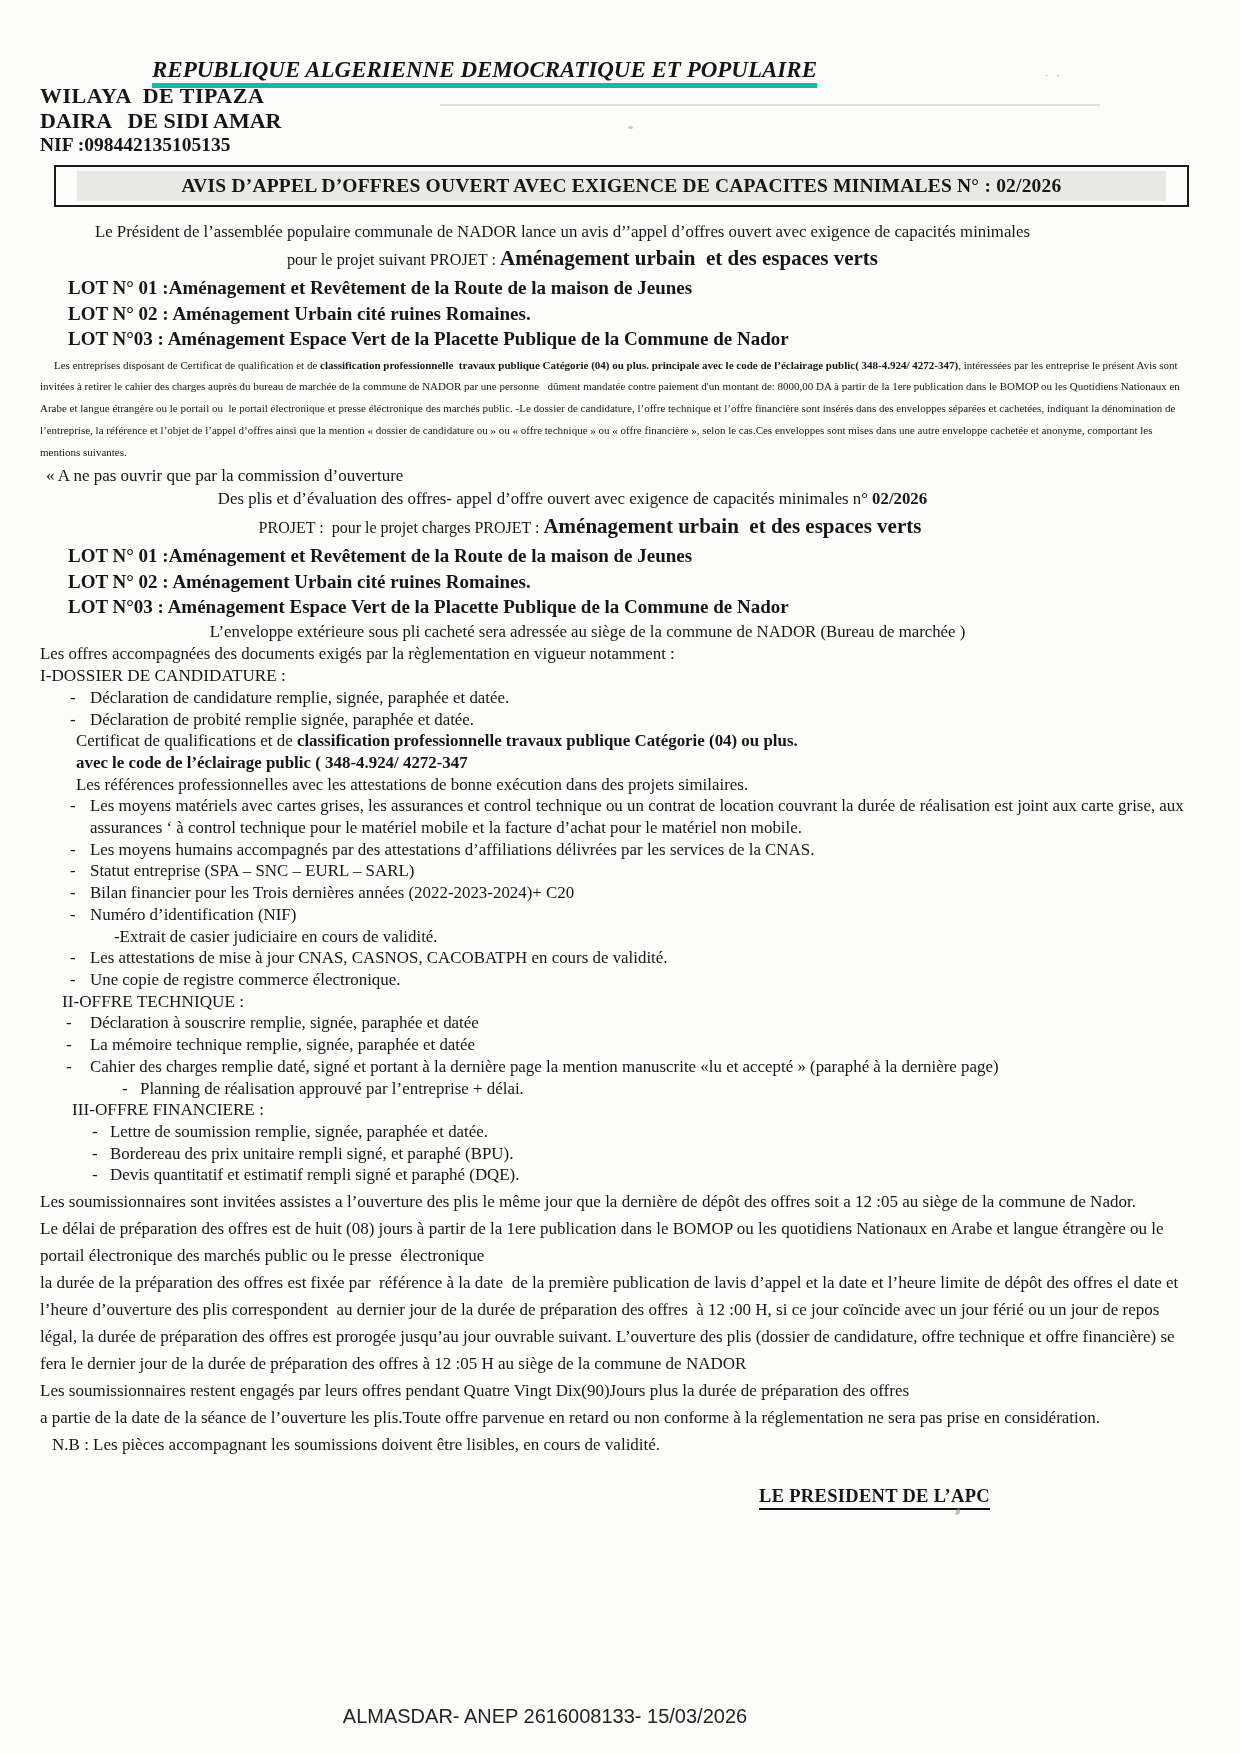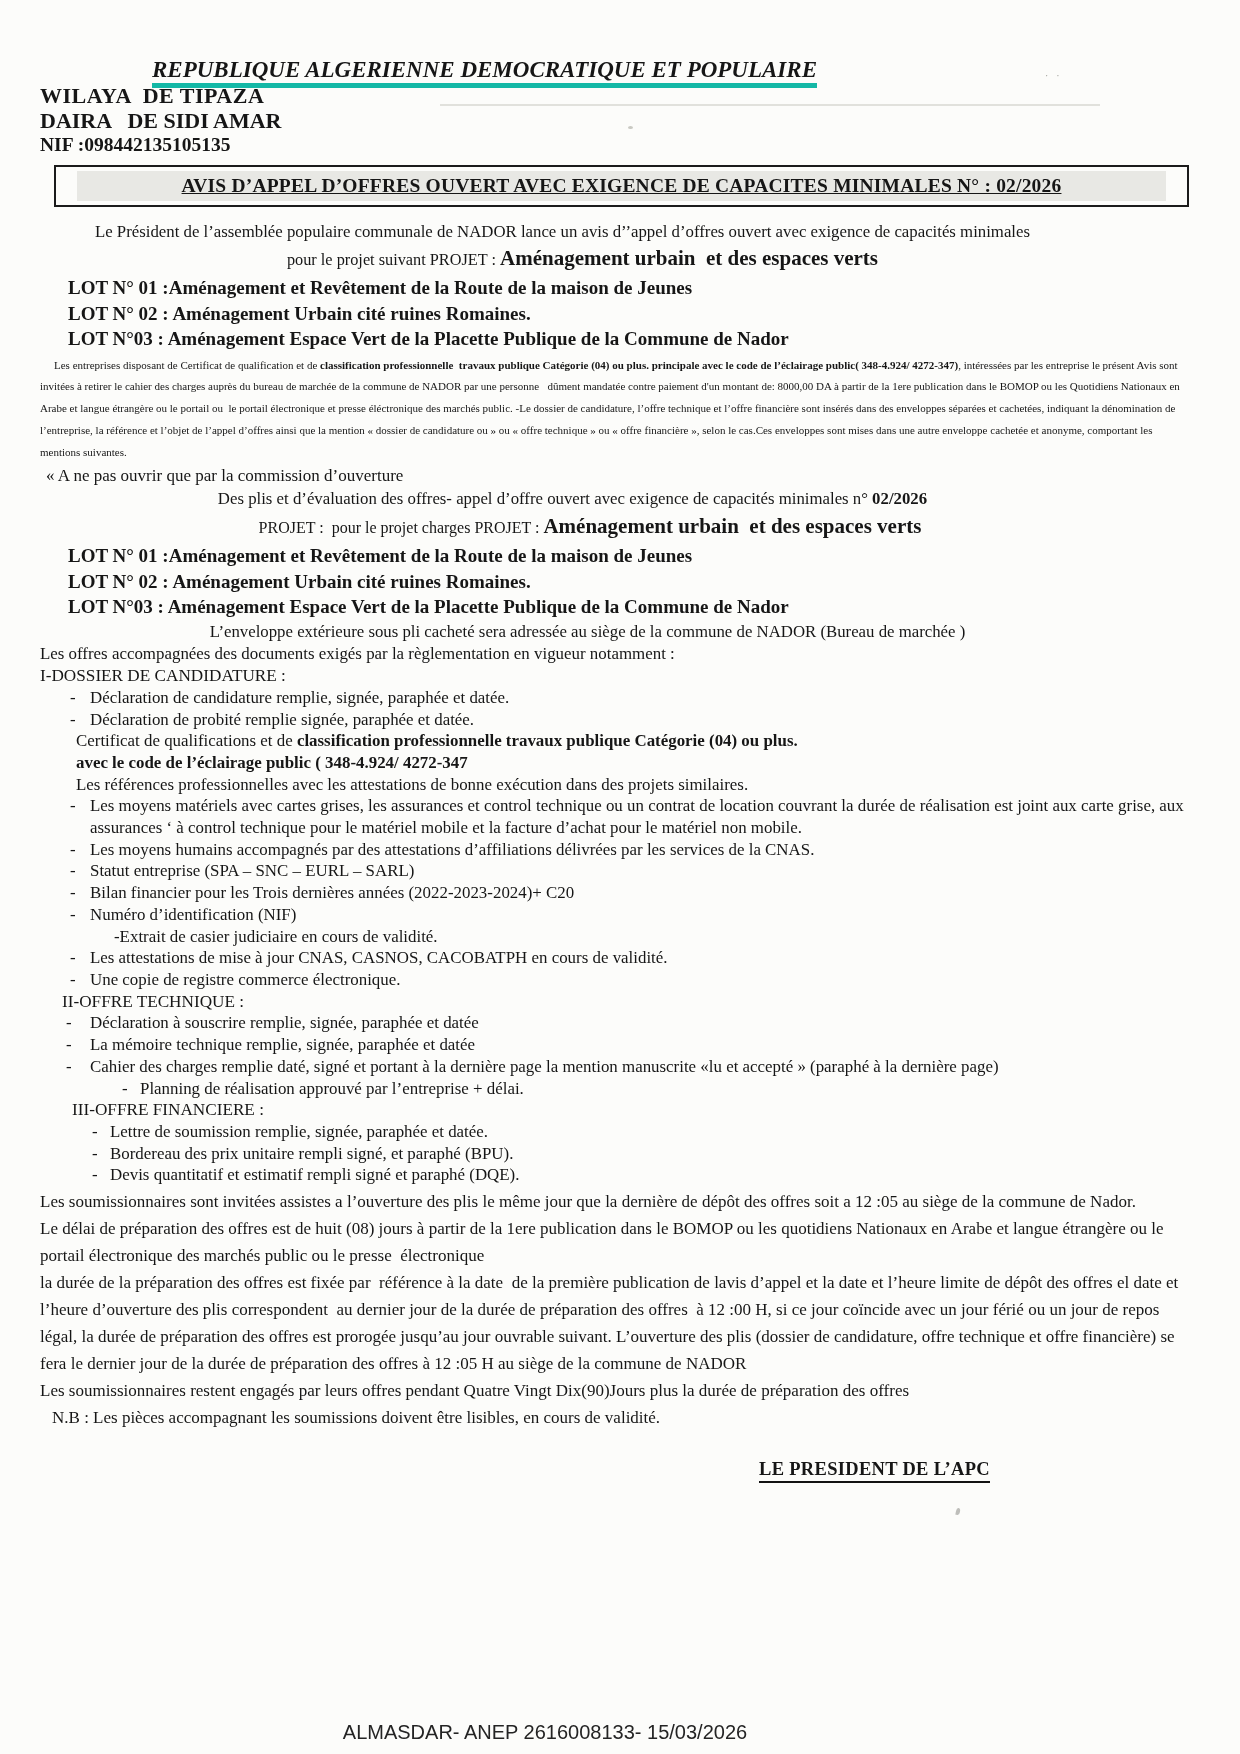--- a/index.html
+++ b/index.html
@@ -14,21 +14,21 @@
 
   
   .republic { font-size:23px; font-weight:700; margin-left:112px; line-height:27px; }
   .republic .u2 { border-bottom:5px solid #14b8a6; padding-bottom:1px;font-style:italic; }
   .gov { font-weight:700; }
   .gov.l1 { font-size:22px; line-height:25px; letter-spacing:.5px; }
   .gov.l2 { font-size:22px; line-height:26px; }
   .gov.l3 { font-size:19.5px; line-height:24px; }
   .gov.l4 { font-size:19.5px; line-height:22px; }
 
-  .notice-box { border:2px solid #1b1b1b; margin:9px 6px 13px 14px; padding:4px 21px;text-decoration:underline; }
+  .notice-box { border:2px solid #1b1b1b; margin:9px 6px 13px 14px; padding:4px 21px; }
   .notice-box .strip { background:#e8e8e4; text-align:center; font-weight:700; font-size:19.5px; padding:4px 2px; letter-spacing:.2px; }
 
   .intro1 { font-size:16.8px; line-height:23px; text-align:center; padding-right:110px; }
   .intro2 { text-align:center; line-height:30px; padding-right:70px; font-size:16.3px; }
   .project-big { font-size:21px; font-weight:700; }
 
   .lot { font-size:19px; font-weight:700; line-height:25.5px; padding-left:28px; }
 
   .para1 { font-size:11px; line-height:21.9px; text-indent:14px; margin-top:3px; }
   .bold { font-weight:700; }
@@ -55,21 +55,21 @@
   .fin-item::before { left:52px; }
   .tech-item::before { left:26px; }
 
   .closing { margin-top:2px; }
   .closing .cp { font-size:17px; line-height:27px; }
   .nb { font-size:17px; line-height:27px; padding-left:12px; }
 
   .signature { text-align:right; padding-right:205px; margin-top:28px; font-weight:700; font-size:18.5px; }
   .signature .sigline { border-bottom:2px solid #121212; padding-bottom:2px; letter-spacing:.3px;margin-left:16px; }
 
-  .imprint { position:absolute; left:0; right:150px; bottom:10px; text-align:center;
+  .imprint { position:absolute; left:0; right:150px; bottom:26px; text-align:center;
     font-family:"Liberation Sans","DejaVu Sans",sans-serif; font-size:20px; color:#242424; }
 
   
   .artifact { position:absolute; pointer-events:none; }
   .a1 { top:104px; left:440px; width:660px; height:2px; background:#d3d3cc; opacity:.65; }
   .a2 { top:70px; left:1045px; width:34px; height:8px; color:#9a9a94; font-size:10px; letter-spacing:8px; }
   .a3 { top:1508px; left:956px; width:4px; height:7px; background:#8b8b85; border-radius:50% 50% 50% 0; opacity:.55; transform:rotate(12deg); }
   .a4 { top:126px; left:628px; width:5px; height:3px; background:#c9c9c2; border-radius:50%; }
 </style>
 </head>
@@ -138,20 +138,21 @@
     <div class="sec sec3"><span data-bind="sections.financiere.num">III-</span><span class="useg" data-bind="sections.financiere.name">OFFRE FINANCIERE</span><span data-bind="sections.financiere.colon"> :</span></div>
     <div class="item fin-item" data-bind="sections.financiere.items.0">Lettre de soumission remplie, signée, paraphée et datée.</div>
     <div class="item fin-item" data-bind="sections.financiere.items.1">Bordereau des prix unitaire rempli signé, et paraphé (BPU).</div>
     <div class="item fin-item" data-bind="sections.financiere.items.2">Devis quantitatif et estimatif rempli signé et paraphé (DQE).</div>
 
     <div class="closing">
       <div class="cp" data-bind="closing.p1">Les soumissionnaires sont invitées assistes a l’ouverture des plis le même jour que la dernière de dépôt des offres soit a 12 :05 au siège de la commune de Nador.</div>
       <div class="cp" data-bind="closing.p2">Le délai de préparation des offres est de huit (08) jours à partir de la 1ere publication dans le BOMOP ou les quotidiens Nationaux en Arabe et langue étrangère ou le portail électronique des marchés public ou le presse  électronique</div>
       <div class="cp" data-bind="closing.p3">la durée de la préparation des offres est fixée par  référence à la date  de la première publication de lavis d’appel et la date et l’heure limite de dépôt des offres el date et l’heure d’ouverture des plis correspondent  au dernier jour de la durée de préparation des offres  à 12 :00 H, si ce jour coïncide avec un jour férié ou un jour de repos légal, la durée de préparation des offres est prorogée jusqu’au jour ouvrable suivant. L’ouverture des plis (dossier de candidature, offre technique et offre financière) se fera le dernier jour de la durée de préparation des offres à 12 :05 H au siège de la commune de NADOR</div>
       <div class="cp" data-bind="closing.p4">Les soumissionnaires restent engagés par leurs offres pendant Quatre Vingt Dix(90)Jours plus la durée de préparation des offres</div>
+      <div class="cp" data-bind="closing.p5">a partie de la date de la séance de l’ouverture les plis.Toute offre parvenue en retard ou non conforme à la réglementation ne sera pas prise en considération.</div>
       <div class="nb"><span class="nblabel" data-bind="closing.nb_label">N.B</span><span data-bind="closing.nb_text"> : Les pièces accompagnant les soumissions doivent être lisibles, en cours de validité.</span></div>
     </div>
 
     <div class="signature"><span class="sigline" data-bind="signature">LE PRESIDENT DE L’APC</span></div>
   </div>
 
   <div class="imprint" data-bind="imprint">ALMASDAR- ANEP 2616008133- 15/03/2026</div>
 </div>
 
 </body></html>

